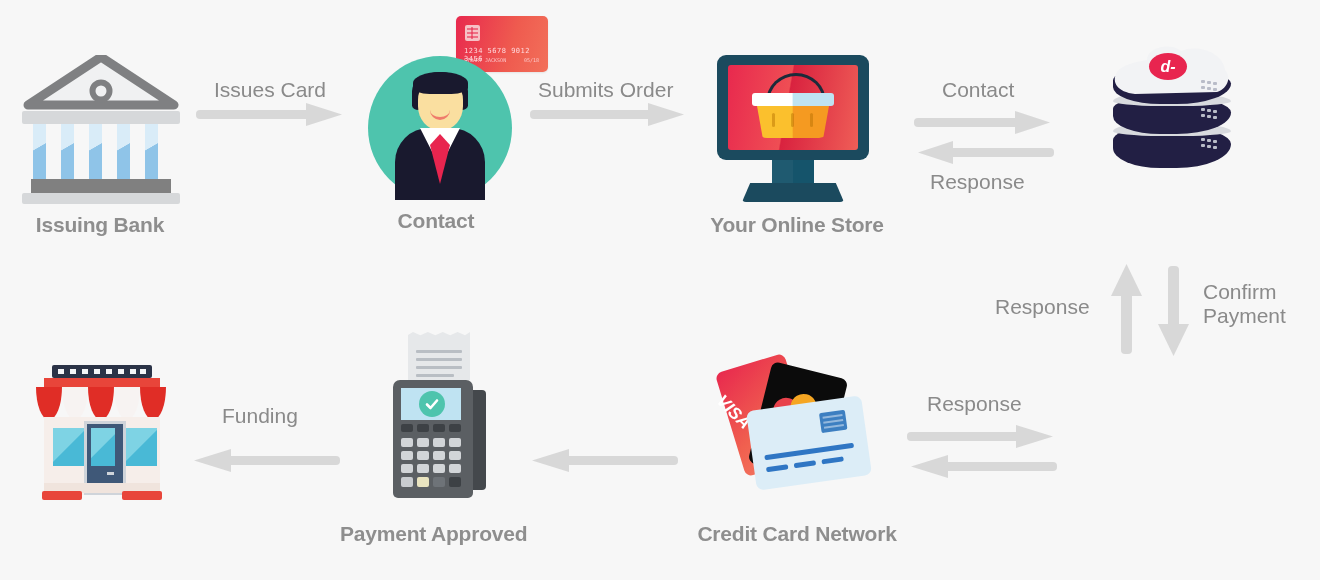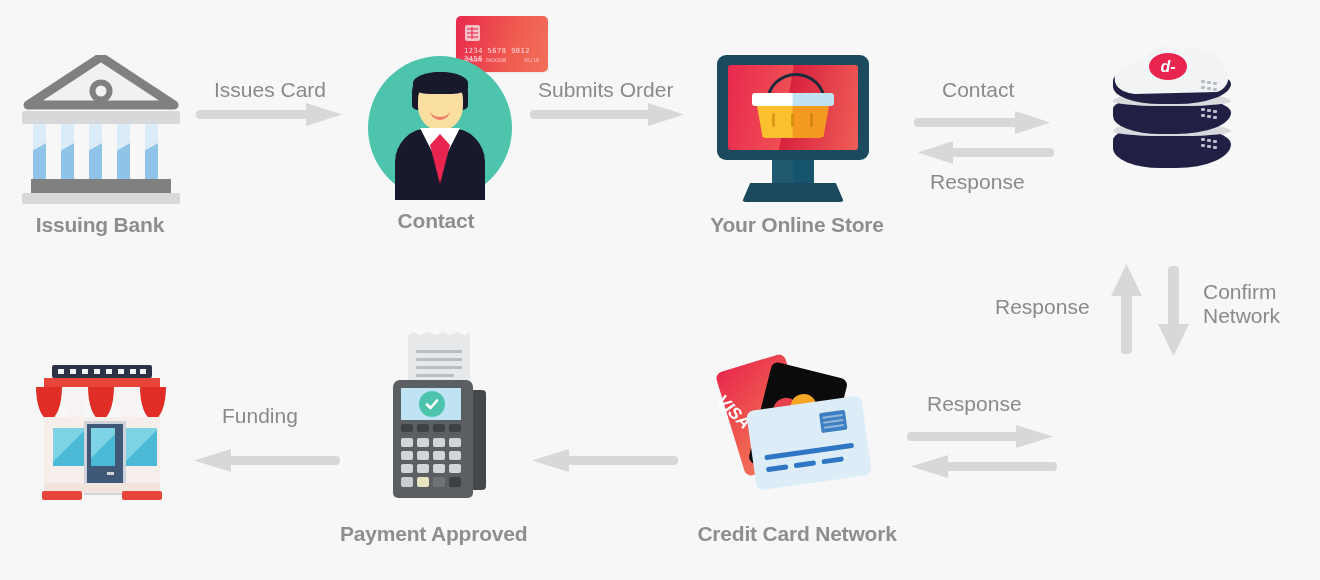--- a/index.html
+++ b/index.html
@@ -337,21 +337,21 @@
     <svg width="34" height="92" viewBox="0 0 34 92" style="position:absolute; left:125px; top:2px;">
       <rect x="11" y="26" width="11" height="64" rx="4" fill="#d8d8d8"></rect>
       <polygon points="16.5,0 32,32 1,32" fill="#d8d8d8"></polygon>
     </svg>
     <svg width="34" height="92" viewBox="0 0 34 92" style="position:absolute; left:172px; top:2px;">
       <rect x="11" y="2" width="11" height="64" rx="4" fill="#d8d8d8"></rect>
       <polygon points="16.5,92 32,60 1,60" fill="#d8d8d8"></polygon>
     </svg>
     <div class="arrow-label" style="left:218px; top:18px; text-align:left;">
       <div>Confirm</div>
-      <div>Network</div>
+      <div>Payment</div>
     </div>
   </div>
 
   <div class="node" style="left:8px; top:365px; width:185px; height:190px;">
     <div class="shop" style="left:22px; top:0; width:142px; height:145px;">
       <div class="shop-sign" style="left:22px; top:0; width:100px; height:13px;">
         <i style="left:6px;  top:4px; width:6px; height:5px;"></i>
         <i style="left:18px; top:4px; width:6px; height:5px;"></i>
         <i style="left:30px; top:4px; width:6px; height:5px;"></i>
         <i style="left:42px; top:4px; width:6px; height:5px;"></i>

